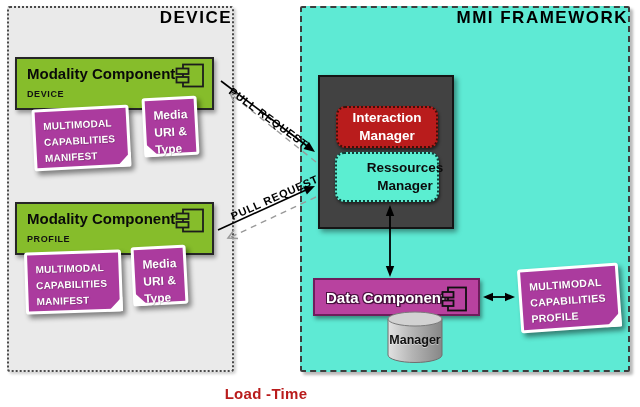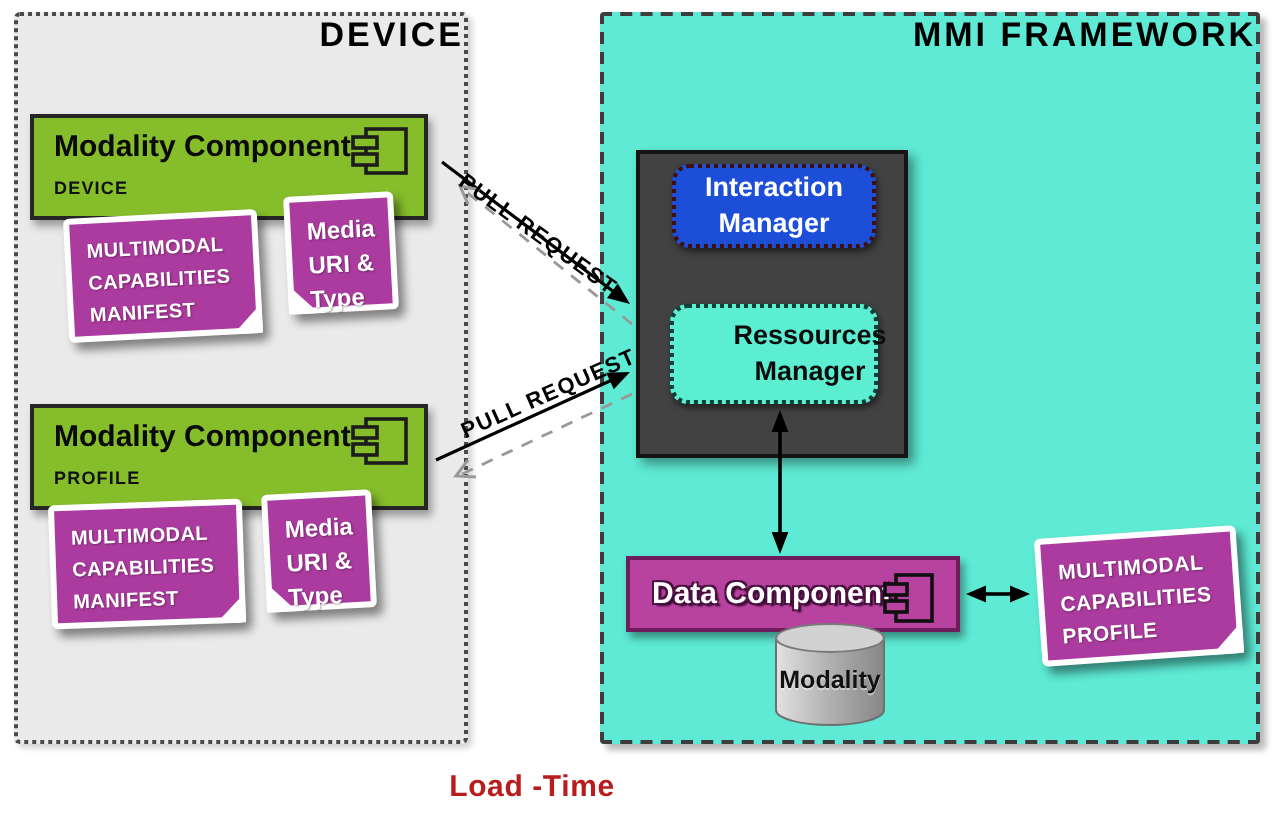--- a/index.html
+++ b/index.html
@@ -59,21 +59,21 @@
     position:absolute;left:318px;top:75px;width:136px;height:154px;
     background:#424242;border:2px solid #151515;box-sizing:border-box;
     box-shadow:3px 3px 5px rgba(0,0,0,0.4);z-index:2;
   }
   .mgr{
     position:absolute;box-sizing:border-box;border-radius:9px;
     display:flex;align-items:center;justify-content:center;text-align:center;
     font-size:13.5px;font-weight:bold;line-height:1.3;z-index:3;
     box-shadow:1px 2px 3px rgba(0,0,0,0.5);
   }
-  #im-box{left:336px;top:82px;width:102px;height:42px;background:#1d4ed8;border:2px dotted #401008;color:#fff;}
+  #im-box{left:336px;top:106px;width:102px;height:42px;background:#b91c1c;border:2px dotted #401008;color:#fff;}
   #rm-box{left:335px;top:152px;width:104px;height:50px;background:#5beed1;border:2px dotted #0d4038;color:#0c0c0c;padding-left:36px;}
   #data-box{
     position:absolute;left:313px;top:278px;width:167px;height:38px;box-sizing:border-box;
     background:#b8429f;border:2px solid #6e1d5c;box-shadow:2px 3px 4px rgba(0,0,0,0.4);z-index:2;
   }
   #data-label{
     position:absolute;left:11px;top:50%;transform:translateY(-50%);
     font-size:15px;font-weight:bold;color:#fff;
     text-shadow:-1px -1px 0 #4b1040,1px -1px 0 #4b1040,-1px 1px 0 #4b1040,1.5px 1.5px 1px #30082a;
   }
@@ -197,21 +197,21 @@
       <defs>
         <linearGradient id="cylg" x1="0" y1="0" x2="1" y2="0">
           <stop offset="0" stop-color="#e2e2e2"></stop>
           <stop offset="0.45" stop-color="#b4b4b4"></stop>
           <stop offset="1" stop-color="#878787"></stop>
         </linearGradient>
       </defs>
       <path d="M1,8 L1,44 A27,7.5 0 0 0 55,44 L55,8" fill="url(#cylg)" stroke="#6f6f6f" stroke-width="1"></path>
       <ellipse cx="28" cy="8" rx="27" ry="7" fill="#d2d2d2" stroke="#7a7a7a" stroke-width="1"></ellipse>
     </svg>
-    <div id="registry-label">Modality</div>
+    <div id="registry-label">Manager</div>
   </div>
 
   <div id="profile-note" class="note profile">
     <div class="lines">
       <div class="line">MULTIMODAL</div>
       <div class="line">CAPABILITIES</div>
       <div class="line">PROFILE</div>
     </div>
     <svg class="fold fold-br" width="16" height="16">
         <polygon points="16,0 16,16 0,16" fill="#ffffff"></polygon>

